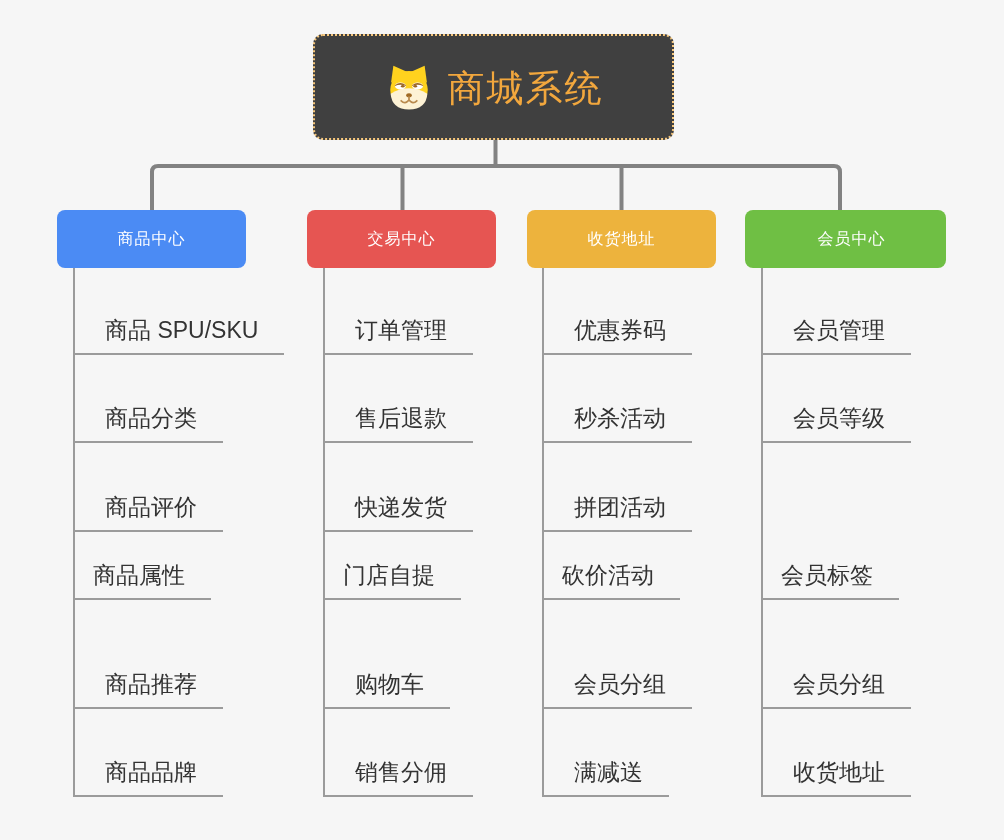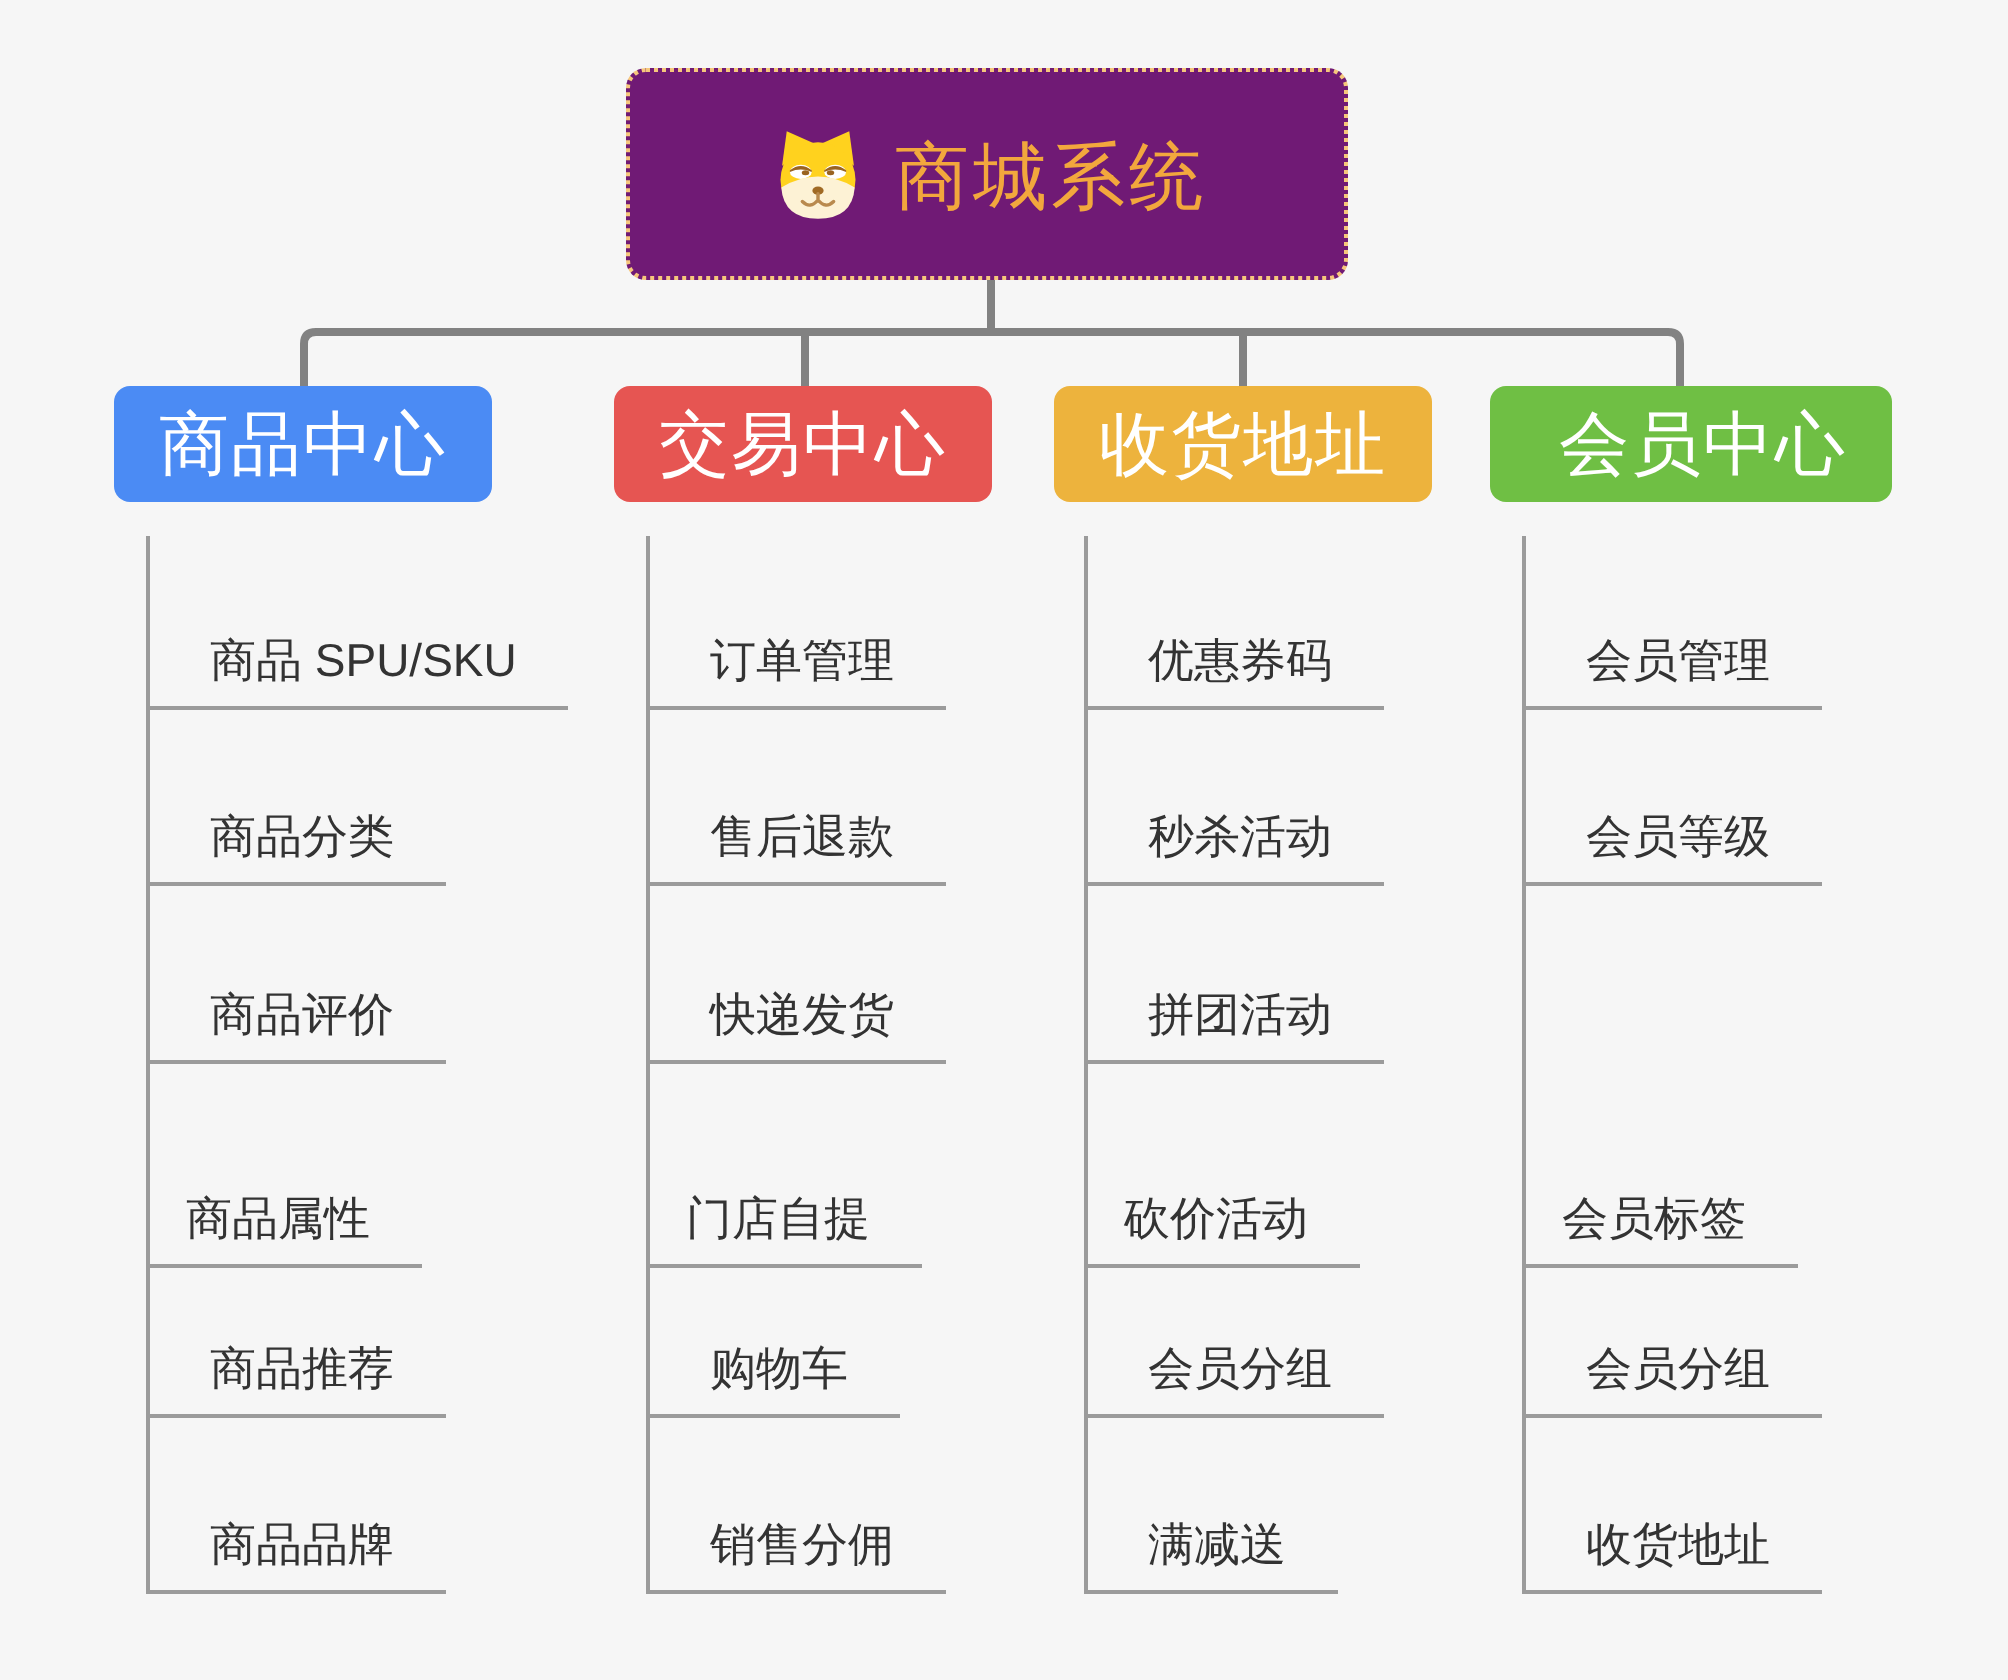--- a/index.html
+++ b/index.html
@@ -12,21 +12,21 @@
     width:1004px;
     height:840px;
     background:#f6f6f6;
     overflow:hidden;
   }
   
   .root-node{
     position:absolute;
     left:313px; top:34px;
     width:361px; height:106px;
-    background:#701a75;
+    background:#404040;
     border:2px dotted #f6c77c;
     border-radius:10px;
     box-sizing:border-box;
     display:flex;
     align-items:center;
     justify-content:center;
     gap:14px;
   }
   .root-title{
     font-size:37px;
@@ -38,25 +38,25 @@
   .dog{display:flex;align-items:center;}
   
   .top-connectors{
     position:absolute;
     left:0; top:0;
     width:1004px; height:220px;
   }
   
   .branch{
     position:absolute;
-    top:193px;
+    top:210px;
     width:189px; height:58px;
     border-radius:8px;
     color:#ffffff;
-    font-size:35px;
+    font-size:16px;
     letter-spacing:1px;
     display:flex;
     align-items:center;
     justify-content:center;
   }
   .b0{left:57px;}
   .b1{left:307px;}
   .b2{left:527px;}
   .b3{left:745px;padding-left:12px;}
   
@@ -84,21 +84,21 @@
     display:flex;
     align-items:flex-end;
   }
   .c0{left:73px;}
   .c1{left:323px;}
   .c2{left:542px;}
   .c3{left:761px;}
   .r0{top:315px;}
   .r1{top:403px;}
   .r2{top:492px;}
-  .r3{top:594px;padding-left:20px;}
+  .r3{top:560px;padding-left:20px;}
   .r4{top:669px;}
   .r5{top:757px;}
 </style>
 </head>
 <body>
 
 <div class="canvas">
 
   <svg class="top-connectors" viewBox="0 0 1004 220" fill="none">
     <path d="M495.5 140 V164" stroke="#828282" stroke-width="4"></path>

